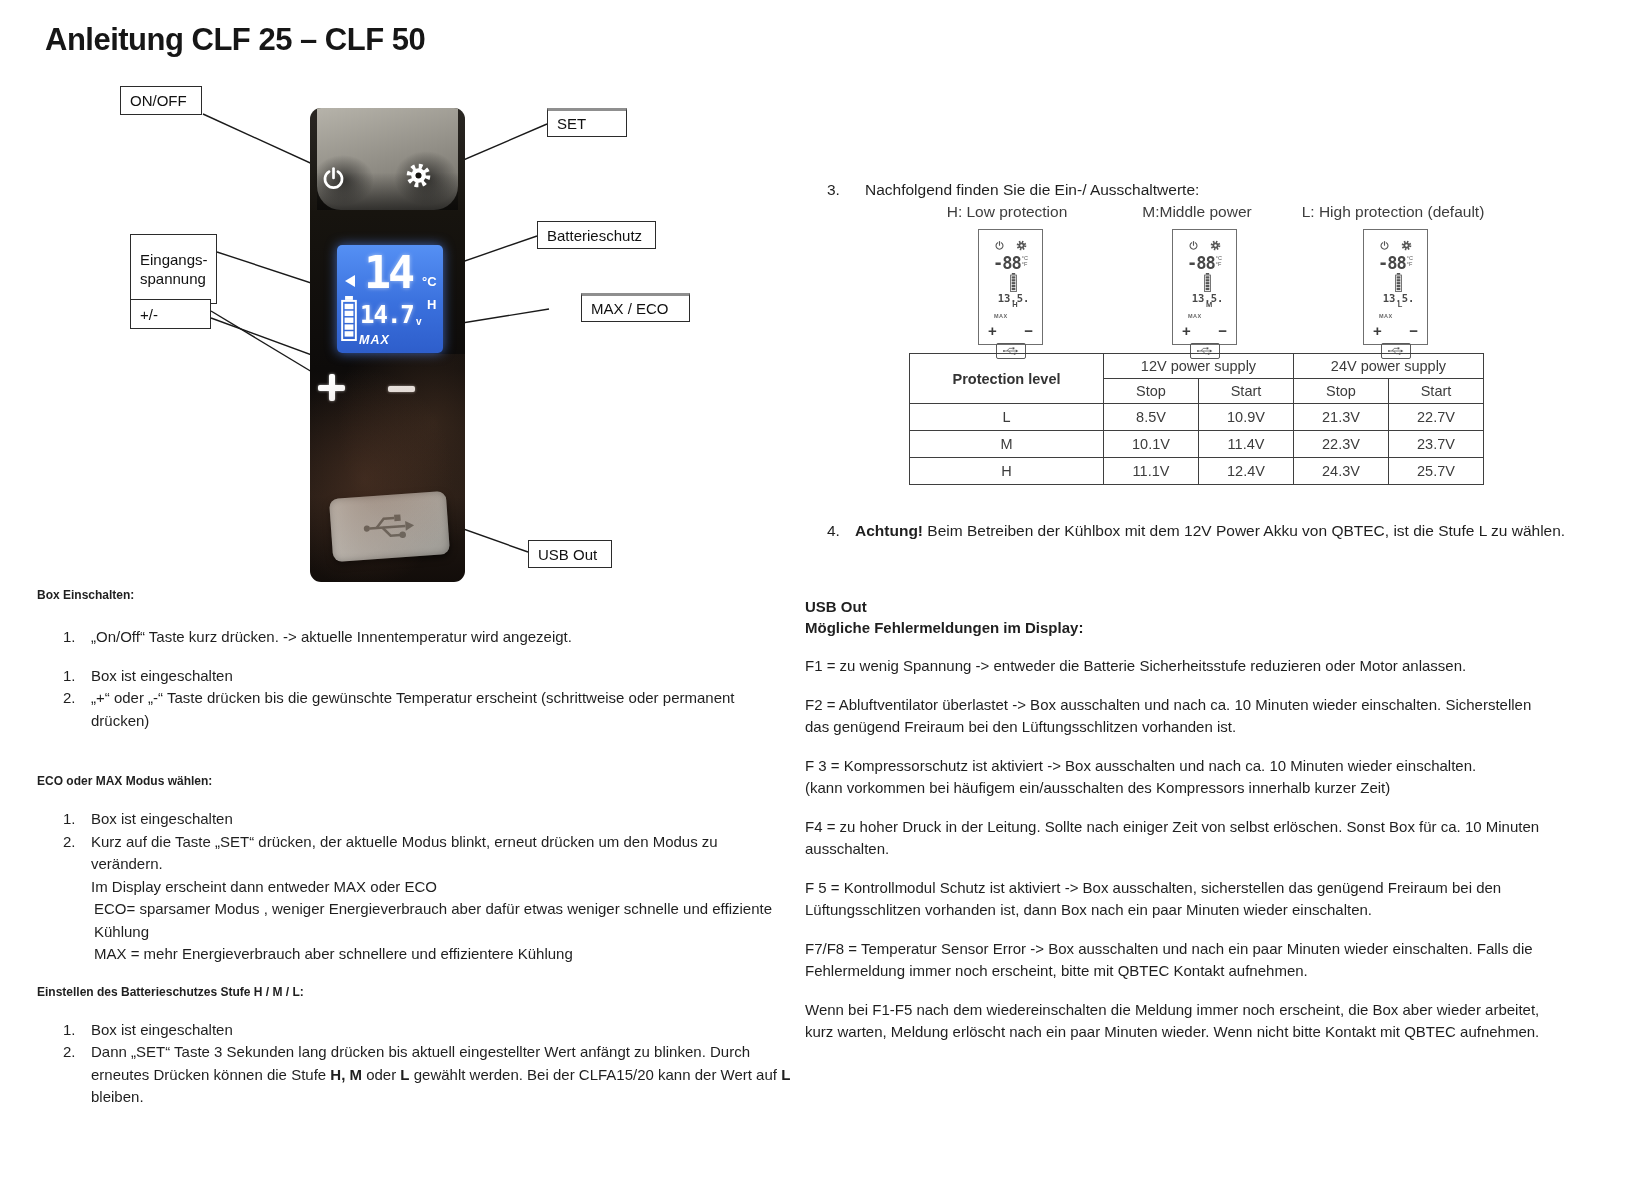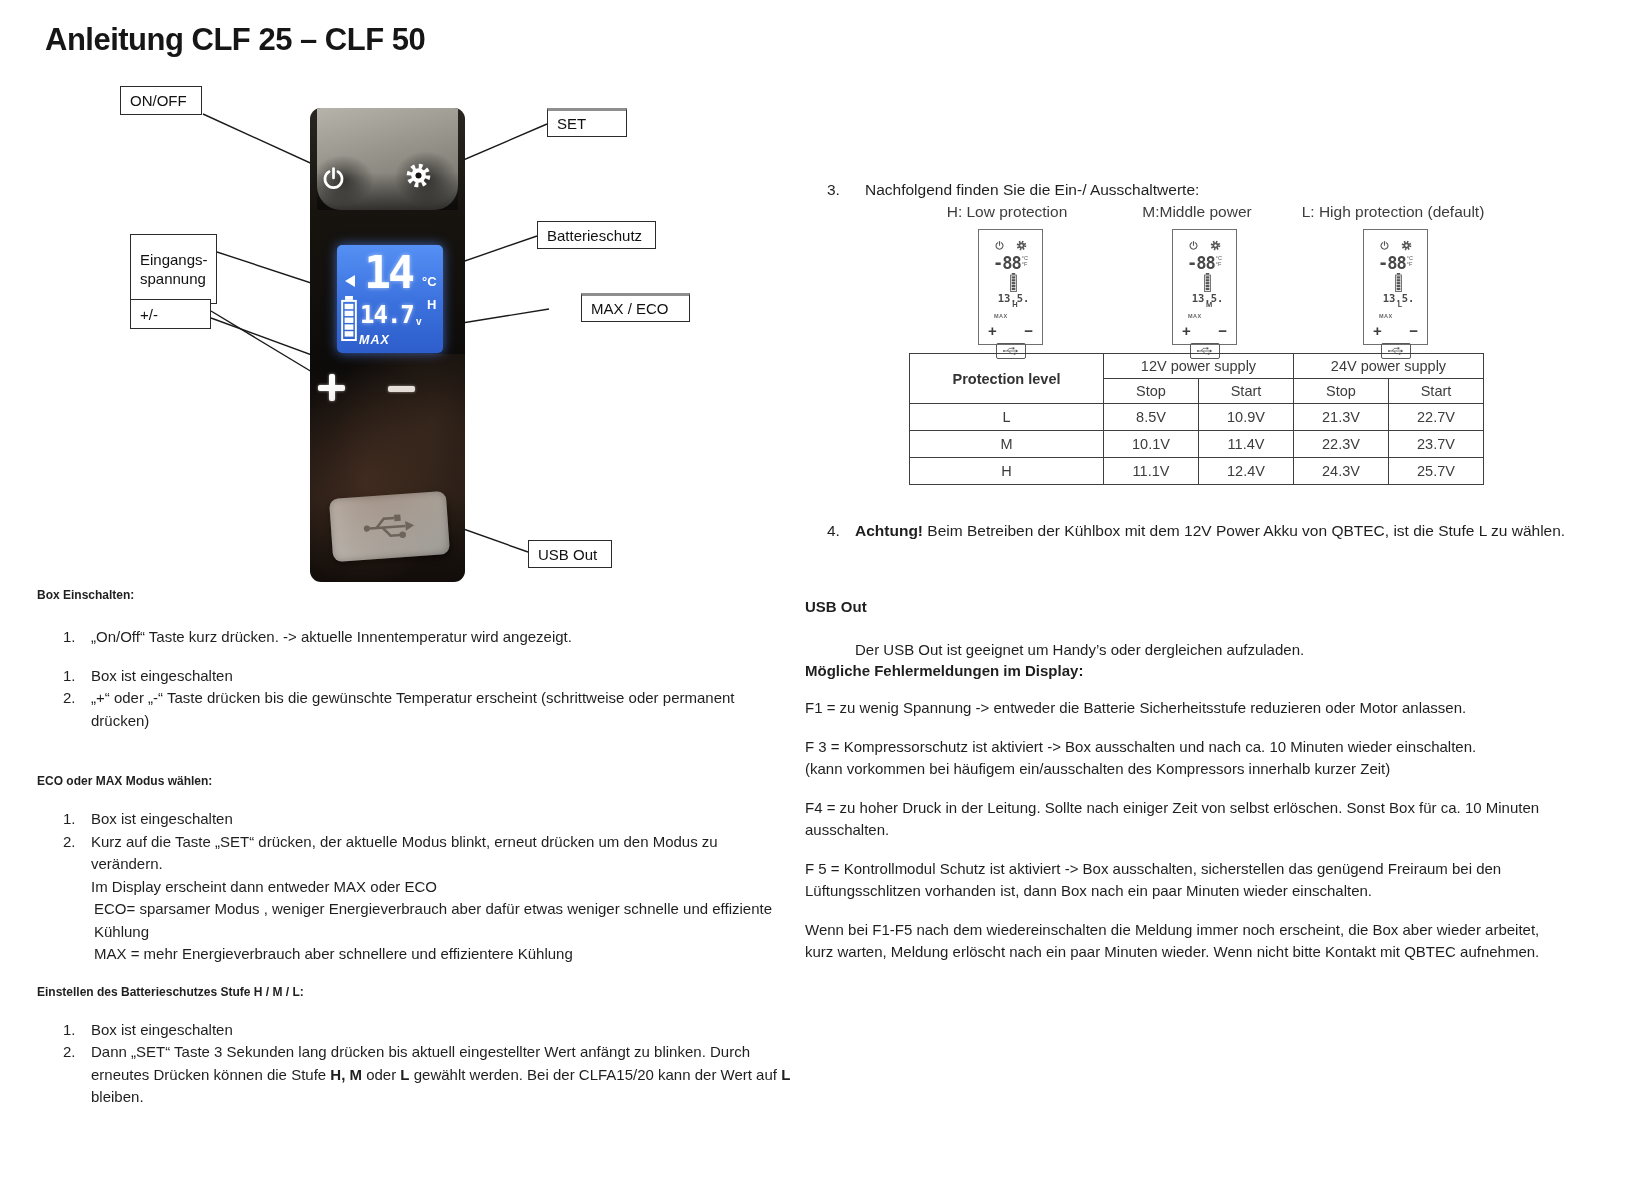--- a/index.html
+++ b/index.html
@@ -403,25 +403,28 @@
     <td>25.7V</td>
   </tr>
 </tbody>
   </table>
 
 <span id="item4-num" class="num-item">4.</span>
 <span id="item4-text" class="num-item"><b>Achtung!</b><span> Beim Betreiben der Kühlbox mit dem 12V Power Akku von QBTEC, ist die Stufe L zu wählen.</span></span>
 
 <div id="right-flow">
   <h3>USB Out</h3>
-  <p id="usb-text">Der USB Out ist geeignet um Handy’s  oder dergleichen aufzuladen.</p>
 
   <h3 id="err-heading">Mögliche Fehlermeldungen im Display:</h3>
   <p class="err-p">F1 = zu wenig Spannung -&gt; entweder die Batterie Sicherheitsstufe reduzieren oder Motor anlassen.</p>
+  <p class="err-p">F2 = Abluftventilator überlastet -&gt; Box ausschalten und nach ca. 10 Minuten wieder einschalten. Sicherstellen
+das genügend Freiraum bei den Lüftungsschlitzen vorhanden ist.</p>
   <p class="err-p">F 3 = Kompressorschutz ist aktiviert -&gt; Box ausschalten und nach ca. 10 Minuten wieder einschalten.
 (kann vorkommen bei häufigem ein/ausschalten des Kompressors innerhalb kurzer Zeit)</p>
   <p class="err-p">F4 = zu hoher Druck in der Leitung. Sollte nach einiger Zeit von selbst erlöschen. Sonst Box für ca. 10 Minuten
 ausschalten.</p>
   <p class="err-p">F 5 = Kontrollmodul Schutz ist aktiviert -&gt; Box ausschalten, sicherstellen das genügend Freiraum bei den
 Lüftungsschlitzen vorhanden ist, dann Box nach ein paar Minuten wieder einschalten.</p>
+  <p class="err-p">F7/F8 = Temperatur Sensor Error -&gt; Box ausschalten und nach ein paar Minuten wieder einschalten. Falls die
+Fehlermeldung immer noch erscheint, bitte mit QBTEC Kontakt aufnehmen.</p>
   <p class="err-p">Wenn bei F1-F5 nach dem wiedereinschalten die Meldung immer noch erscheint, die Box aber wieder arbeitet,
 kurz warten, Meldung erlöscht nach ein paar Minuten wieder. Wenn nicht bitte Kontakt mit QBTEC aufnehmen.</p>
 </div>
 
 </body></html>

